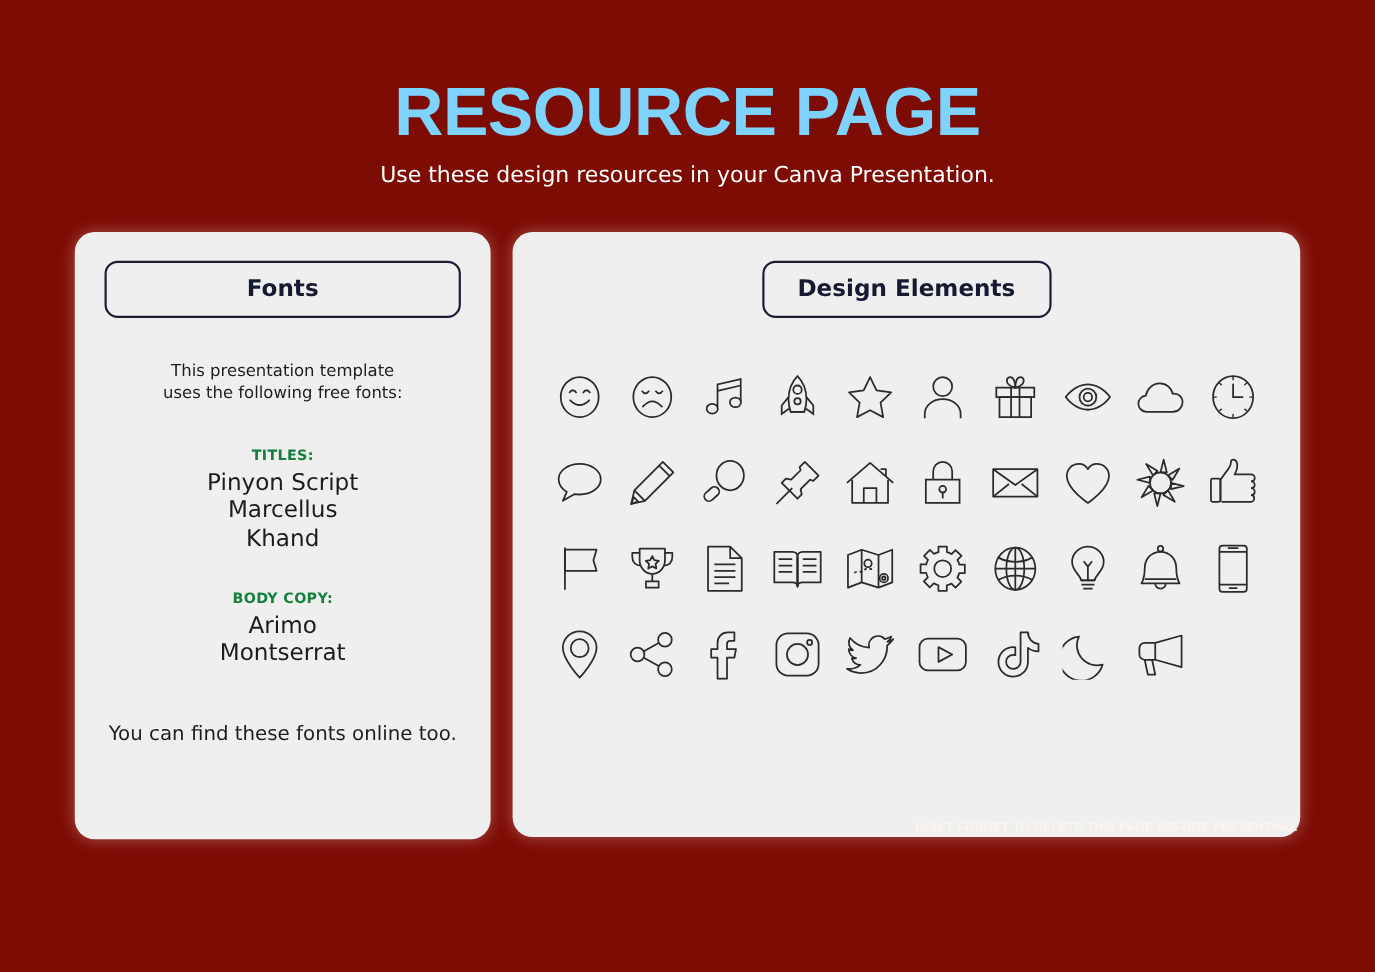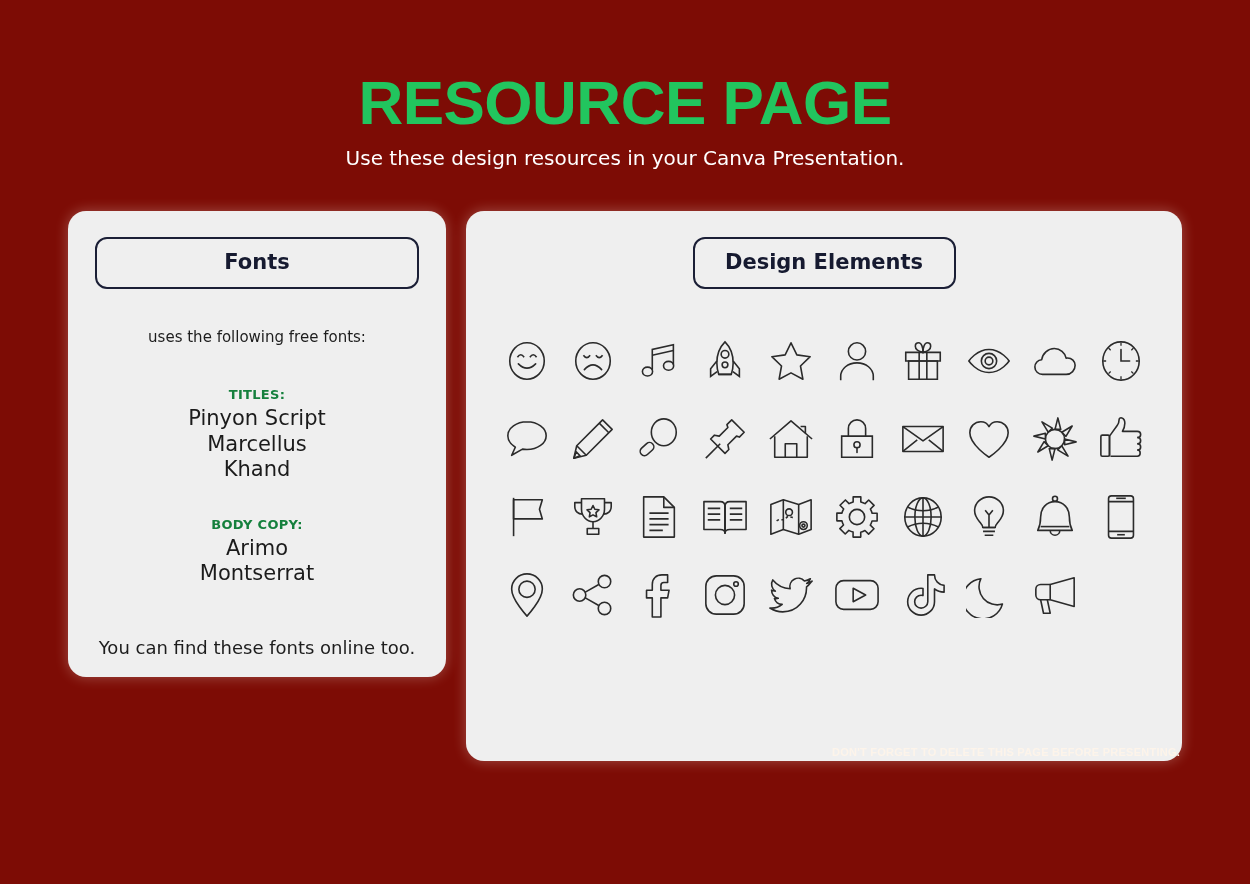--- a/index.html
+++ b/index.html
@@ -17,21 +17,21 @@
 
   
   .header {
     text-align: center;
     padding-top: 72px;
   }
   .page-title {
     font-family: "Liberation Sans", sans-serif;
     font-size: 62px;
     font-weight: bold;
-    color: #22c55e;
+    color: #7dd3fc;
     letter-spacing: -0.5px;
     line-height: 1.0;
     margin: 0;
   }
   .page-subtitle {
     font-family: "DejaVu Sans", sans-serif;
     font-size: 20px;
     color: #ffffff;
     margin: 12px 0 0 0;
     font-weight: 400;
@@ -46,21 +46,21 @@
     align-items: stretch;
   }
   .panel {
     background: #efefef;
     border-radius: 18px;
     box-shadow: 0 0 14px rgba(255, 240, 230, 0.30);
     position: relative;
   }
   .panel-fonts {
     width: 378px;
-    height: 466px;
+    height: 552px;
     flex: 0 0 378px;
   }
   .panel-elements {
     flex: 1 1 auto;
     height: 550px;
   }
 
   
   .badge {
     border: 2px solid #1b1f36;
@@ -166,20 +166,21 @@
   <p class="page-subtitle">Use these design resources in your Canva Presentation.</p>
 </div>
 
 <div class="panels">
 
   <div class="panel panel-fonts">
     <div class="badge">Fonts</div>
 
     <div class="fonts-body">
       <div class="fonts-intro">
+        <div>This presentation template</div>
         <div>uses the following free fonts:</div>
       </div>
 
       <div class="fonts-group">
         <div class="fonts-group-label">TITLES:</div>
         <div class="font-name">Pinyon Script</div>
         <div class="font-name">Marcellus</div>
         <div class="font-name">Khand</div>
       </div>
 

